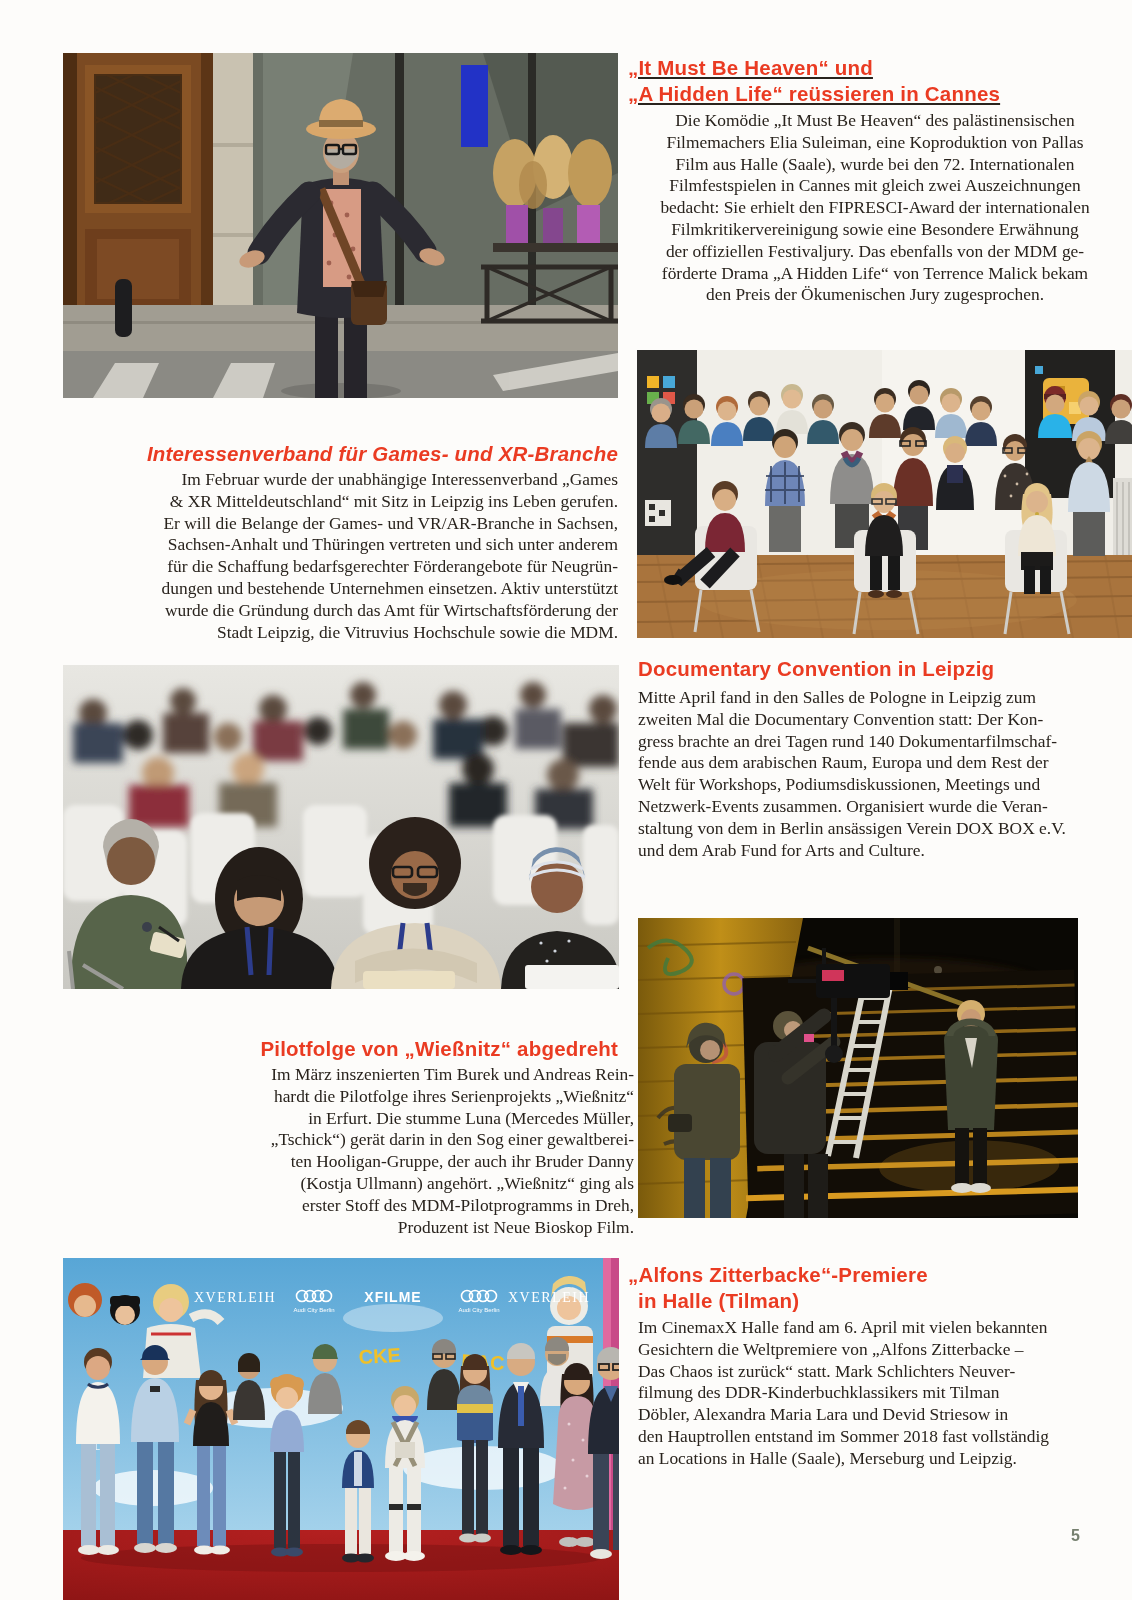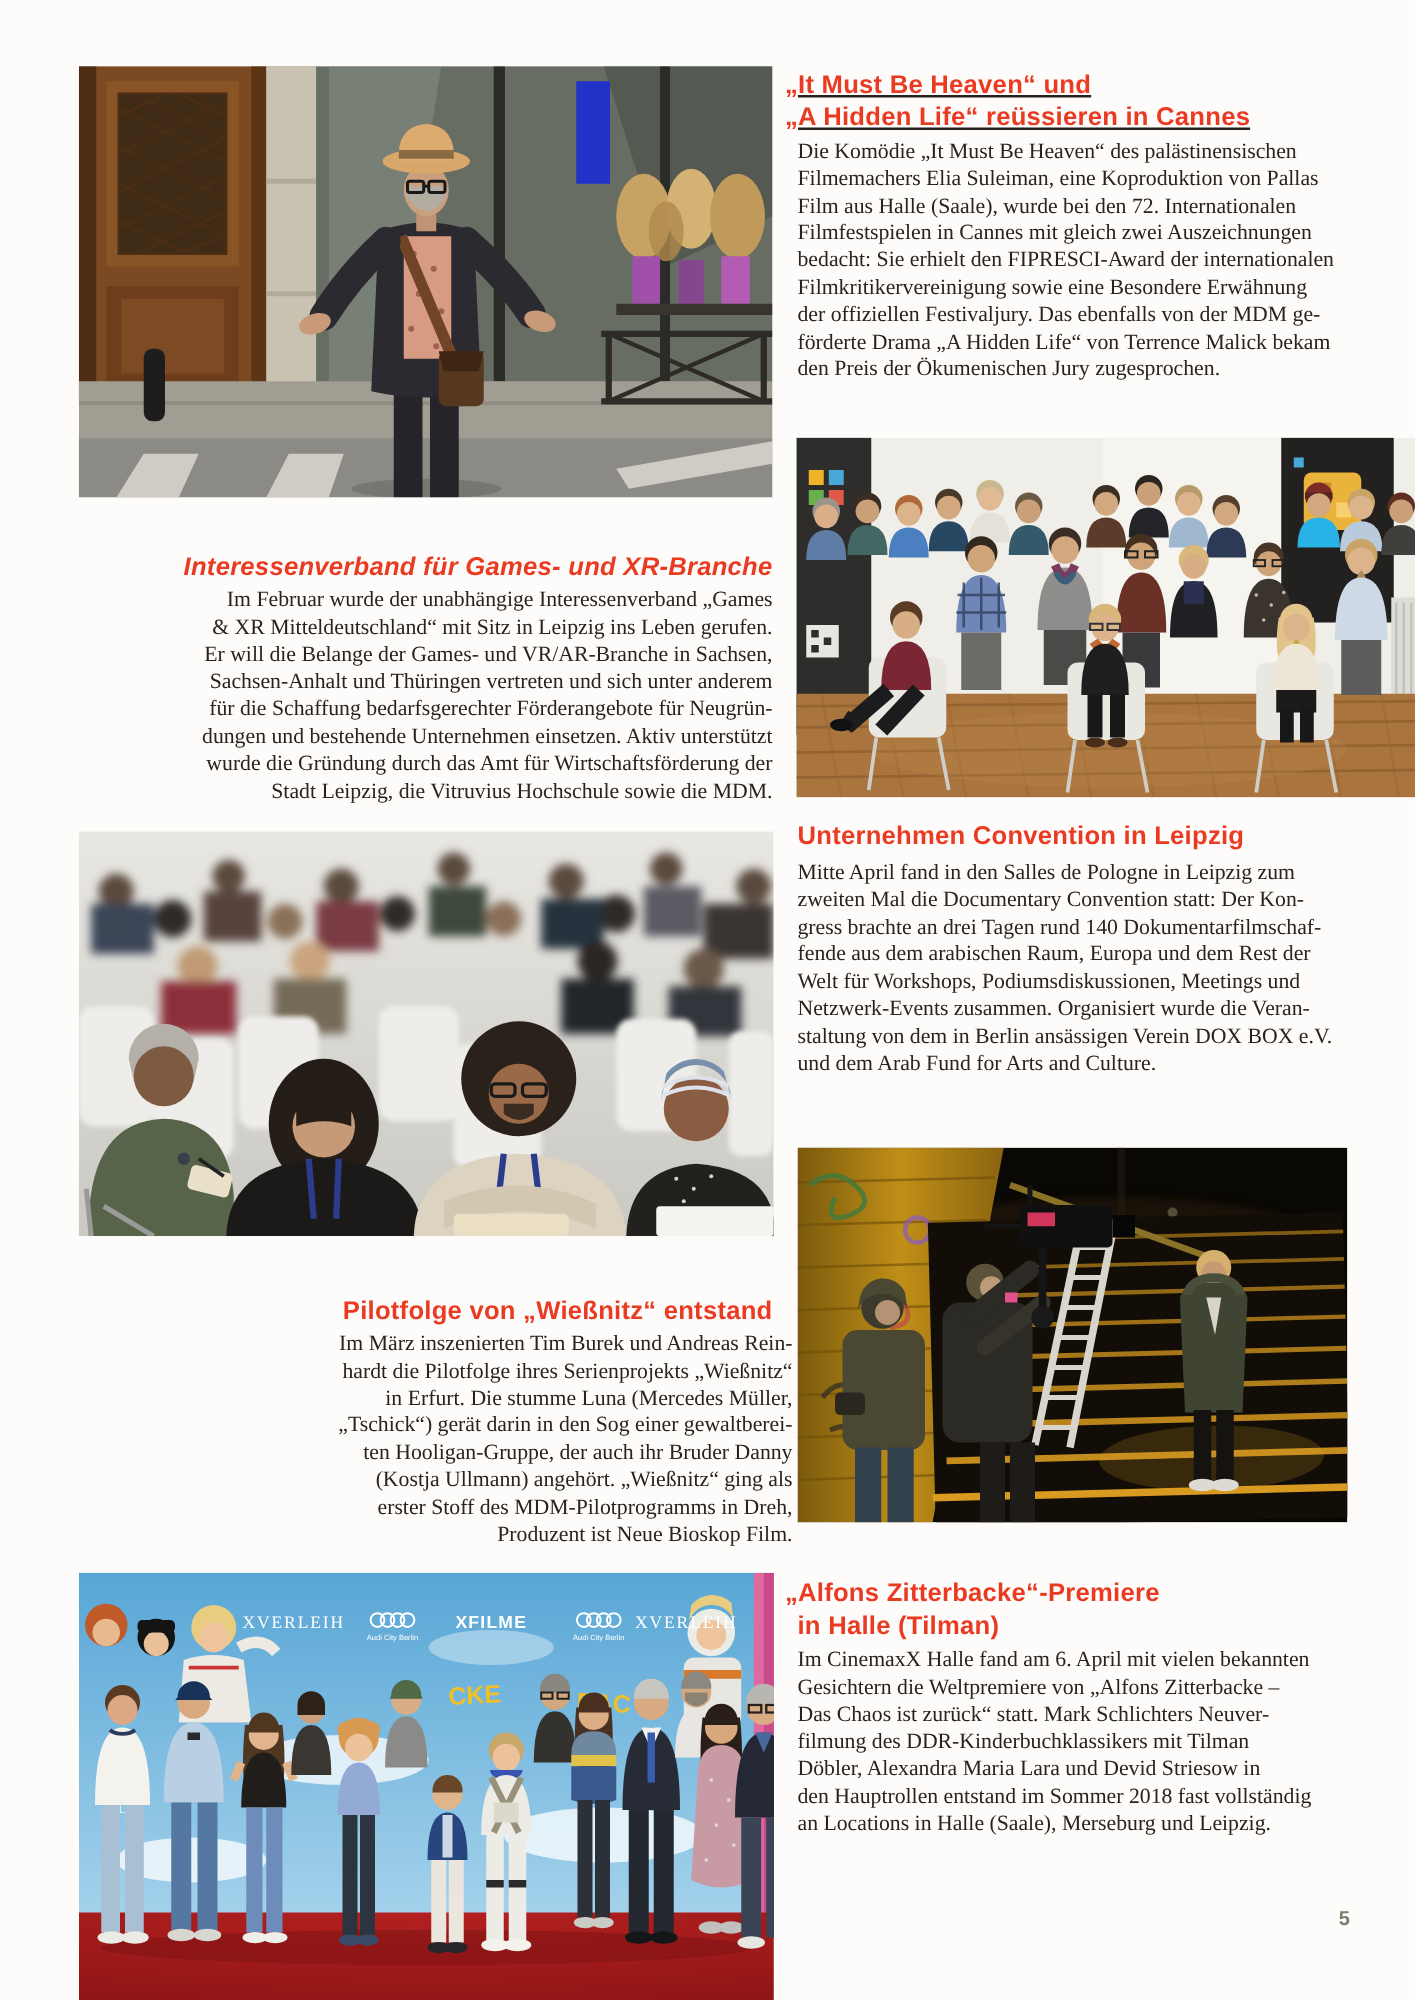--- a/index.html
+++ b/index.html
@@ -17,21 +17,21 @@
   
   #ph1{left:63px;top:53px;width:555px;height:345px;}
   #t2{left:63px;top:441px;width:555px;font-style:italic;}
   #b2{left:63px;top:469px;width:555px;}
   #ph3{left:63px;top:665px;width:556px;height:324px;}
   #t4{left:63px;top:1036px;width:555px;}
   #b4{left:79px;top:1064px;width:555px;}
   #ph5{left:63px;top:1258px;width:556px;height:342px;}
   
   #t1{left:628px;top:55px;width:486px;text-decoration:underline;}
-  #b1{left:638px;top:110px;width:474px;}
+  #b1{left:638px;top:110px;width:474px;text-align:center;}
   #ph2{left:637px;top:350px;width:495px;height:288px;}
   #t3{left:638px;top:656px;width:476px;}
   #b3{left:638px;top:687px;width:474px;}
   #ph4{left:638px;top:918px;width:440px;height:300px;}
   #t5{left:628px;top:1262px;width:486px;}
   #b5{left:638px;top:1317px;width:474px;}
   #pageno{left:1020px;top:1527px;width:60px;text-align:right;
           font-family:"Liberation Sans",sans-serif;font-weight:700;font-size:16px;color:#76806f;}
 </style>
 </head>
@@ -459,21 +459,21 @@
       </g>
 
       <rect x="300" y="306" width="92" height="18" rx="4" fill="#eadfc2"></rect>
       <rect x="462" y="300" width="94" height="24" rx="3" fill="#f4f3f0"></rect>
       <path d="M20 300 L60 324 M6 286 L10 324" stroke="#9a9a96" stroke-width="4"></path>
     </svg>
   </figure>
 
   <section class="abs" id="t3">
     <h2 class="hl">
-        <span>Unternehmen Convention in Leipzig</span>
+        <span>Documentary Convention in Leipzig</span>
       </h2>
   </section>
   <p class="abs bd" id="b3">Mitte April fand in den Salles de Pologne in Leipzig zum
 zweiten Mal die Documentary Convention statt: Der Kon-
 gress brachte an drei Tagen rund 140 Dokumentarfilmschaf-
 fende aus dem arabischen Raum, Europa und dem Rest der
 Welt für Workshops, Podiumsdiskussionen, Meetings und
 Netzwerk-Events zusammen. Organisiert wurde die Veran-
 staltung von dem in Berlin ansässigen Verein DOX BOX e.V.
 und dem Arab Fund for Arts and Culture.</p>
@@ -570,21 +570,21 @@
         <rect x="317" y="210" width="14" height="56" fill="#15130f"></rect>
         <rect x="335" y="210" width="14" height="56" fill="#15130f"></rect>
         <ellipse cx="324" cy="270" rx="11" ry="5" fill="#dcdad2"></ellipse>
         <ellipse cx="342" cy="270" rx="11" ry="5" fill="#dcdad2"></ellipse>
       </g>
     </svg>
   </figure>
 
   <section class="abs ra" id="t4">
     <h2 class="hl">
-        <span>Pilotfolge von „Wießnitz“ entstand</span>
+        <span>Pilotfolge von „Wießnitz“ abgedreht</span>
       </h2>
   </section>
   <p class="abs bd ra" id="b4">Im März inszenierten Tim Burek und Andreas Rein-
 hardt die Pilotfolge ihres Serienprojekts „Wießnitz“
 in Erfurt. Die stumme Luna (Mercedes Müller,
 „Tschick“) gerät darin in den Sog einer gewaltberei-
 ten Hooligan-Gruppe, der auch ihr Bruder Danny
 (Kostja Ullmann) angehört. „Wießnitz“ ging als
 erster Stoff des MDM-Pilotprogramms in Dreh,
 Produzent ist Neue Bioskop Film.</p>

